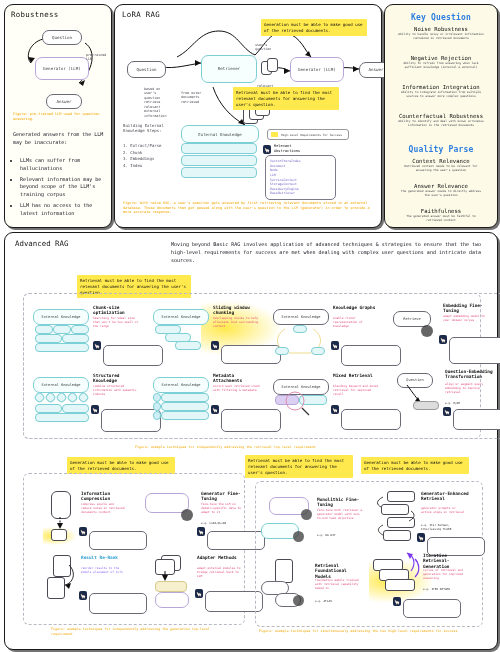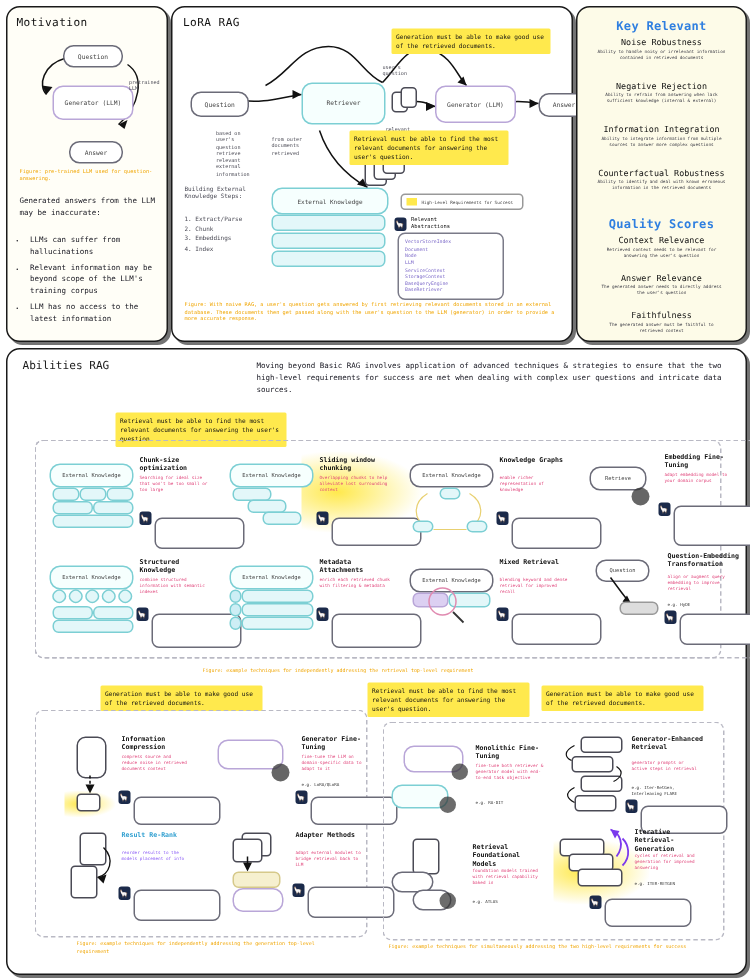--- a/index.html
+++ b/index.html
@@ -59,21 +59,21 @@
   .bubble{position:absolute;border:1px solid #6b6b78;border-radius:5px;background:#fff;
           font-size:2.5px;color:#6b5fc0;line-height:1.45;padding:2.5px 3px;}
   .figcap{position:absolute;font-size:3.3px;color:#f0a500;line-height:1.4;}
   .glow{position:absolute;background:radial-gradient(ellipse at 30% 50%,#ffe94d 0%,rgba(255,233,77,0) 72%);}
   .dot{position:absolute;border-radius:50%;}
 </style>
 </head>
 <body>
 
 <div class="panel" id="motivation">
-  <div class="ptitle" style="left:6px;top:5px;">Motivation</div>
+  <div class="ptitle" style="left:6px;top:5px;">Robustness</div>
 
   <svg class="ink" width="106" height="120">
     <path d="M38 34 C24 38 20 52 26 58" fill="none" stroke="#111" stroke-width="1"></path>
     <polygon points="26,58 23,52 30,53" fill="#111"></polygon>
     <path d="M80 38 C92 46 88 66 74 78" fill="none" stroke="#111" stroke-width="1"></path>
     <polygon points="74,78 80,75 78,81" fill="#111"></polygon>
   </svg>
 
   <div class="node" style="left:37px;top:25px;width:36px;height:11px;">Question</div>
   <div class="node purple" style="left:30px;top:52px;width:50px;height:19px;">Generator (LLM)</div>
@@ -161,57 +161,57 @@
       <li>StorageContext</li>
       <li>BaseQueryEngine</li>
       <li>BaseRetriever</li>
     </ul>
   </div>
 
   <div class="cap" style="left:8px;top:196px;width:252px;">Figure: With naive RAG, a user's question gets answered by first retrieving relevant documents stored in an external database. These documents then get passed along with the user's question to the LLM (generator) in order to provide a more accurate response.</div>
 </div>
 
 <div class="panel" id="keyab">
-  <div class="kahead" style="top:8px;">Key Relevant</div>
+  <div class="kahead" style="top:8px;">Key Question</div>
 
   <div class="kitem" style="top:21px;">
     <span class="t">Noise Robustness</span>
     <span class="d">Ability to handle noisy or irrelevant information contained in retrieved documents</span>
   </div>
   <div class="kitem" style="top:50px;">
     <span class="t">Negative Rejection</span>
     <span class="d">Ability to refrain from answering when lack sufficient knowledge (internal &amp; external)</span>
   </div>
   <div class="kitem" style="top:79px;">
     <span class="t">Information Integration</span>
     <span class="d">Ability to integrate information from multiple sources to answer more complex questions</span>
   </div>
   <div class="kitem" style="top:108px;">
     <span class="t">Counterfactual Robustness</span>
     <span class="d">Ability to identify and deal with known erroneous information in the retrieved documents</span>
   </div>
 
-  <div class="kahead" style="top:140px;">Quality Scores</div>
+  <div class="kahead" style="top:140px;">Quality Parse</div>
 
   <div class="kitem" style="top:153px;">
     <span class="t">Context Relevance</span>
     <span class="d">Retrieved context needs to be relevant for answering the user's question</span>
   </div>
   <div class="kitem" style="top:178px;">
     <span class="t">Answer Relevance</span>
     <span class="d">The generated answer needs to directly address the user's question</span>
   </div>
   <div class="kitem" style="top:203px;">
     <span class="t">Faithfulness</span>
     <span class="d">The generated answer must be faithful to retrieved context</span>
   </div>
 </div>
 
 <div class="panel white" id="advanced">
-  <div class="advtitle">Abilities RAG</div>
+  <div class="advtitle">Advanced RAG</div>
   <div class="advintro">Moving beyond Basic RAG involves application of advanced techniques &amp; strategies to ensure that the two high-level requirements for success are met when dealing with complex user questions and intricate data sources.</div>
 
   <div class="ylw" style="left:72px;top:42px;width:108px;">Retrieval must be able to find the most relevant documents for answering the user's question.</div>
   <div class="dash" style="left:18px;top:60px;width:608px;height:144px;max-width:608px;"></div>
 
   <div class="dash" style="left:18px;top:60px;width:456px;height:144px;"></div>
 
   <div class="card" style="left:28px;top:70px;">
     <div class="node teal" style="left:0;top:6px;width:52px;height:12px;font-size:3.6px;">External Knowledge</div>
     <div class="kb" style="left:2px;top:22px;width:16px;height:7px;"></div>

